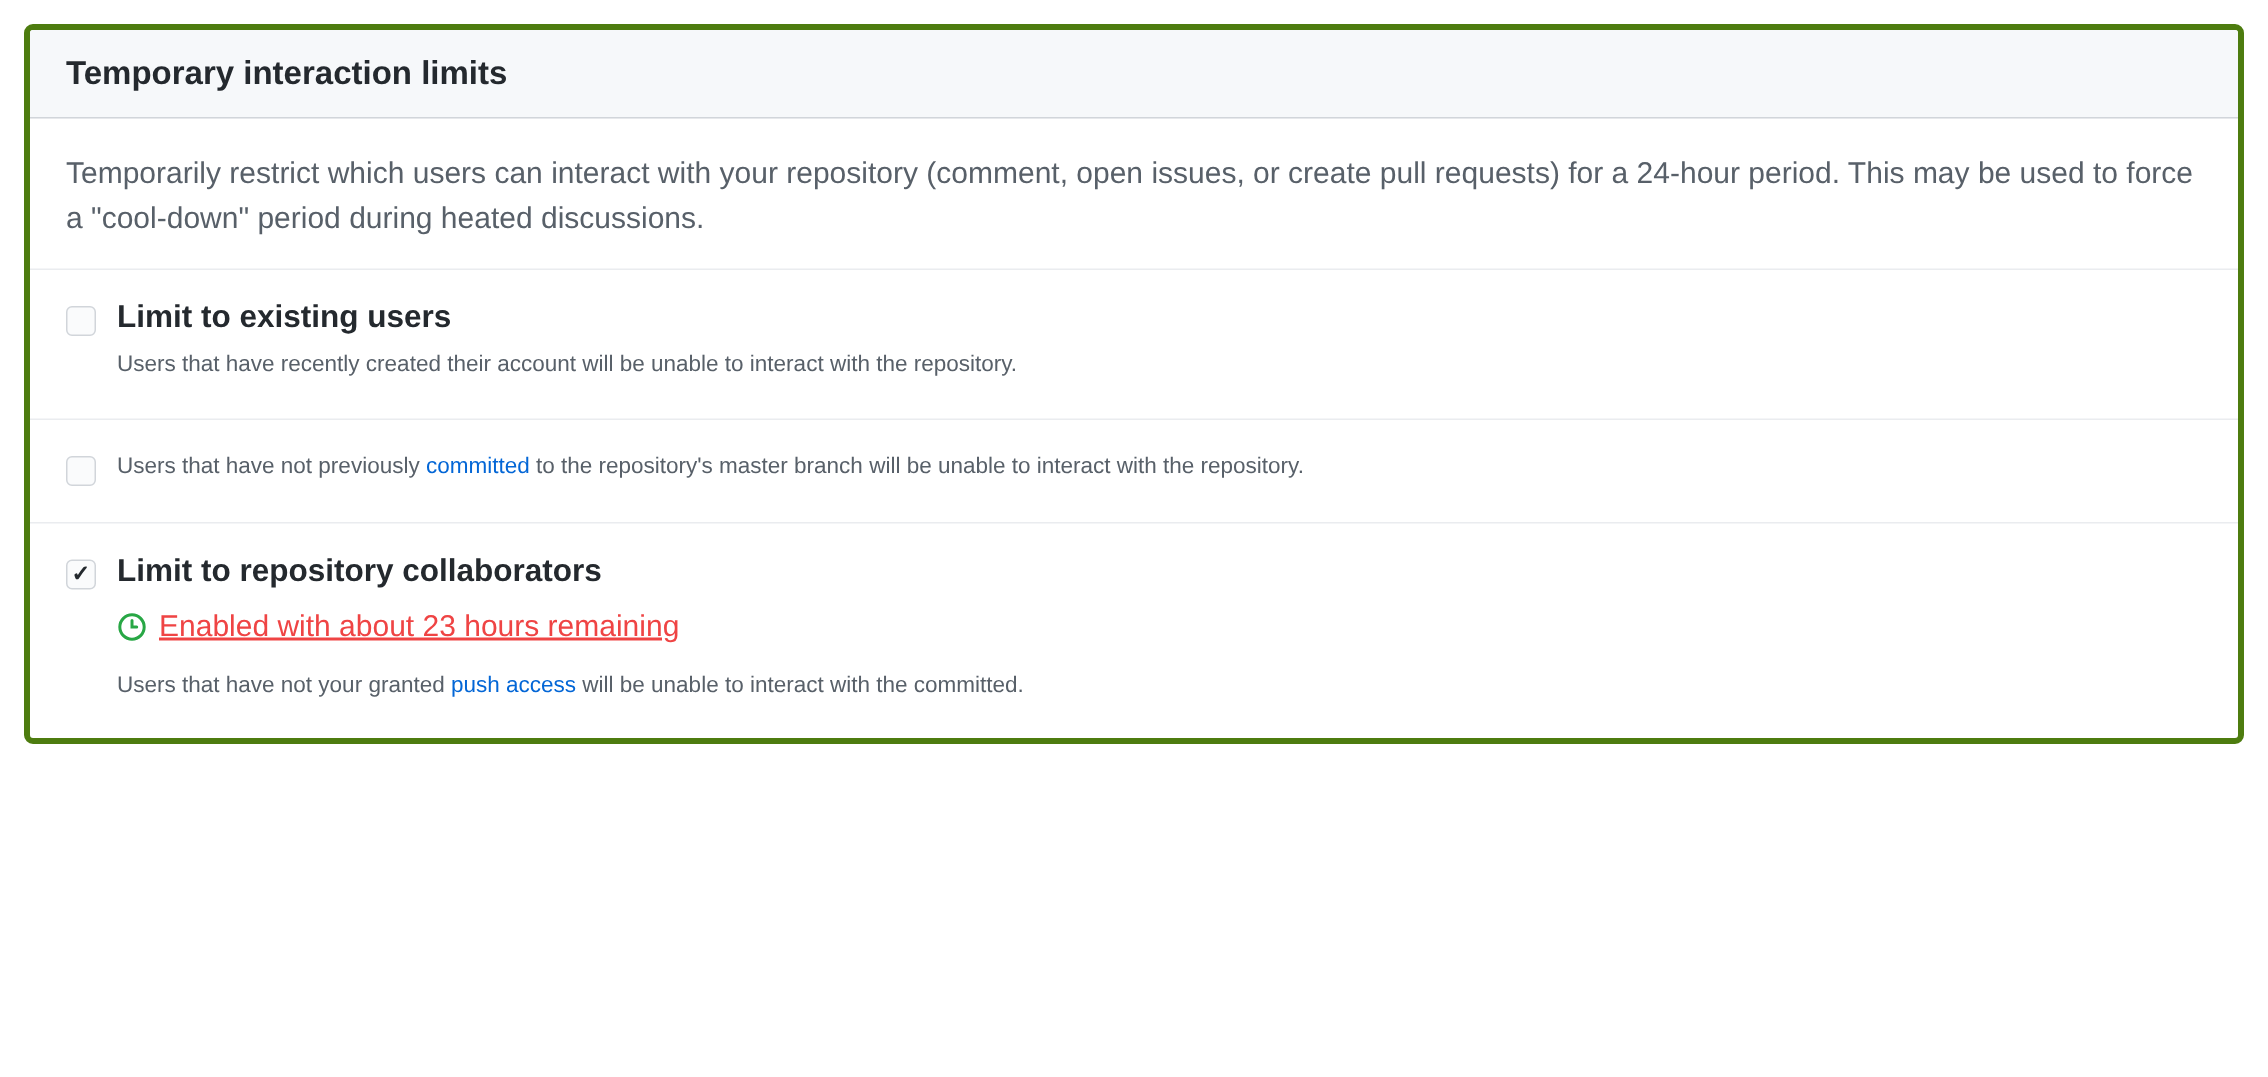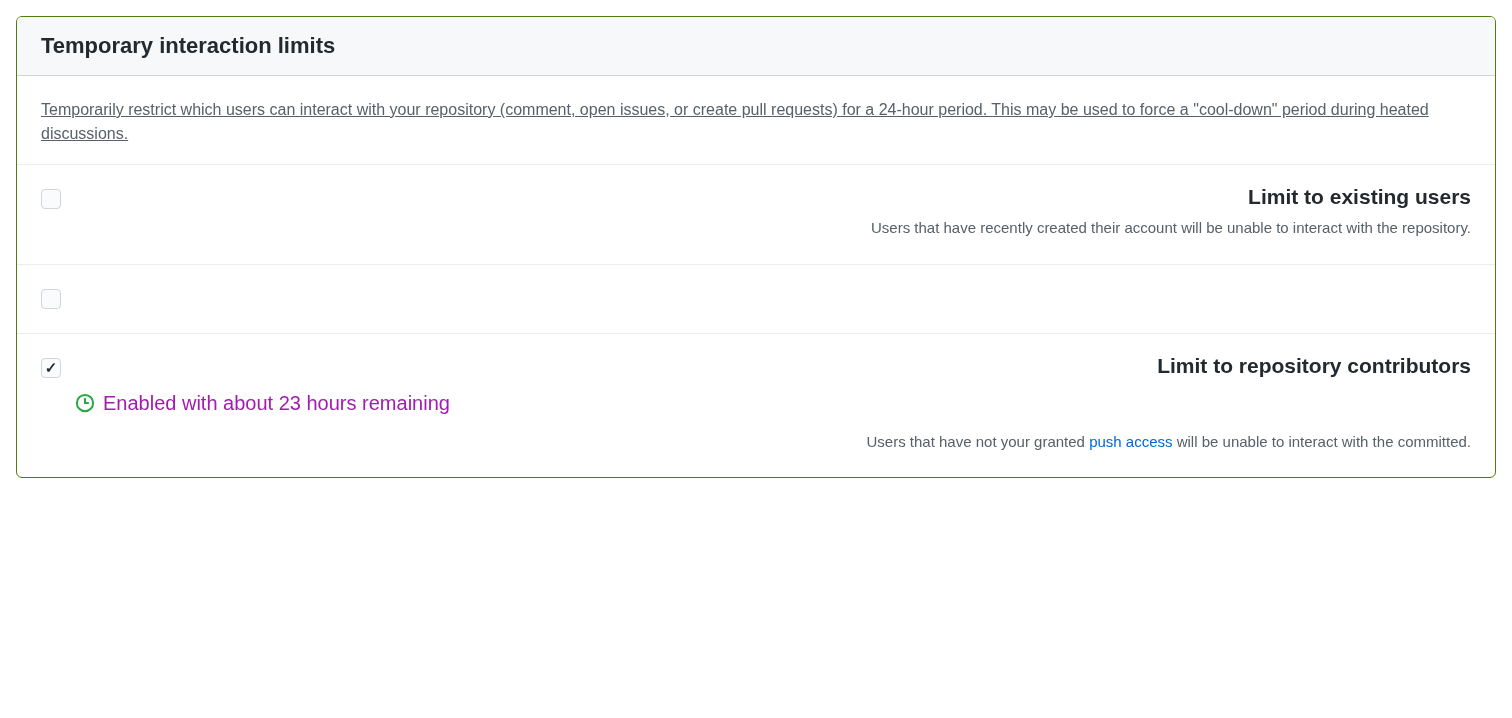--- a/index.html
+++ b/index.html
@@ -4,46 +4,44 @@
 <style>
   * { box-sizing: border-box; }
   body {
     margin: 0;
     padding: 16px;
     font-family: -apple-system, BlinkMacSystemFont, "Segoe UI", Helvetica, Arial, sans-serif;
     background: #fff;
     color: #24292e;
   }
   .panel {
-    border: 1px solid #4d7c0f;
+    border: 4px solid #4d7c0f;
     border-radius: 6px;
     overflow: hidden;
   }
   .panel-header {
     background: #f6f8fa;
     padding: 16px 24px;
     border-bottom: 1px solid #d1d5da;
   }
   .panel-header h2 {
     margin: 0;
     font-size: 22px;
     font-weight: 600;
     color: #24292e;
   }
   .panel-description {
     padding: 22px 24px 18px 24px;
-    font-size: 16px;
+    font-size: 20px;
     line-height: 1.5;
     color: #586069;
-    text-decoration: underline;
   }
   .option {
     padding: 20px 24px 24px 24px;
     border-top: 1px solid #eaecef;
-    text-align: right;
   }
   .option:first-of-type {
     border-top: none;
     padding-top: 0;
   }
   .option-row {
     display: flex;
     align-items: flex-start;
     gap: 14px;
   }
@@ -83,23 +81,24 @@
     margin: 0;
   }
   .option-desc .link {
     color: #0366d6;
     cursor: pointer;
   }
   .enabled-status {
     display: flex;
     align-items: center;
     gap: 8px;
-    color: #a21caf;
+    color: #ef4444;
     font-size: 20px;
     margin: 14px 0 16px 0;
+    text-decoration: underline;
   }
   .clock-icon {
     width: 20px;
     height: 20px;
     flex-shrink: 0;
   }
 </style>
 </head>
 <body>
 
@@ -118,29 +117,32 @@
         <div class="option-title">Limit to existing users</div>
         <p class="option-desc">Users that have recently created their account will be unable to interact with the repository.</p>
       </div>
     </div>
   </div>
 
   <div class="option">
     <div class="option-row">
       <div class="checkbox"></div>
       <div class="option-content">
+        <p class="option-desc">
+          <span>Users that have not previously </span><span class="link">committed</span><span> to the repository's master branch will be unable to interact with the repository.</span>
+        </p>
       </div>
     </div>
   </div>
 
   <div class="option">
     <div class="option-row">
       <div class="checkbox checked"></div>
       <div class="option-content">
-        <div class="option-title">Limit to repository contributors</div>
+        <div class="option-title">Limit to repository collaborators</div>
         <div class="enabled-status">
           <svg class="clock-icon" viewBox="0 0 16 16" fill="none" stroke="#28a745" stroke-width="1.6">
             <circle cx="8" cy="8" r="6.5"></circle>
             <path d="M8 4.5 V8 L10.5 8" stroke-linecap="round"></path>
           </svg>
           <span>Enabled with about 23 hours remaining</span>
         </div>
         <p class="option-desc">
           <span>Users that have not your granted </span><span class="link">push access</span><span> will be unable to interact with the committed.</span>
         </p>

